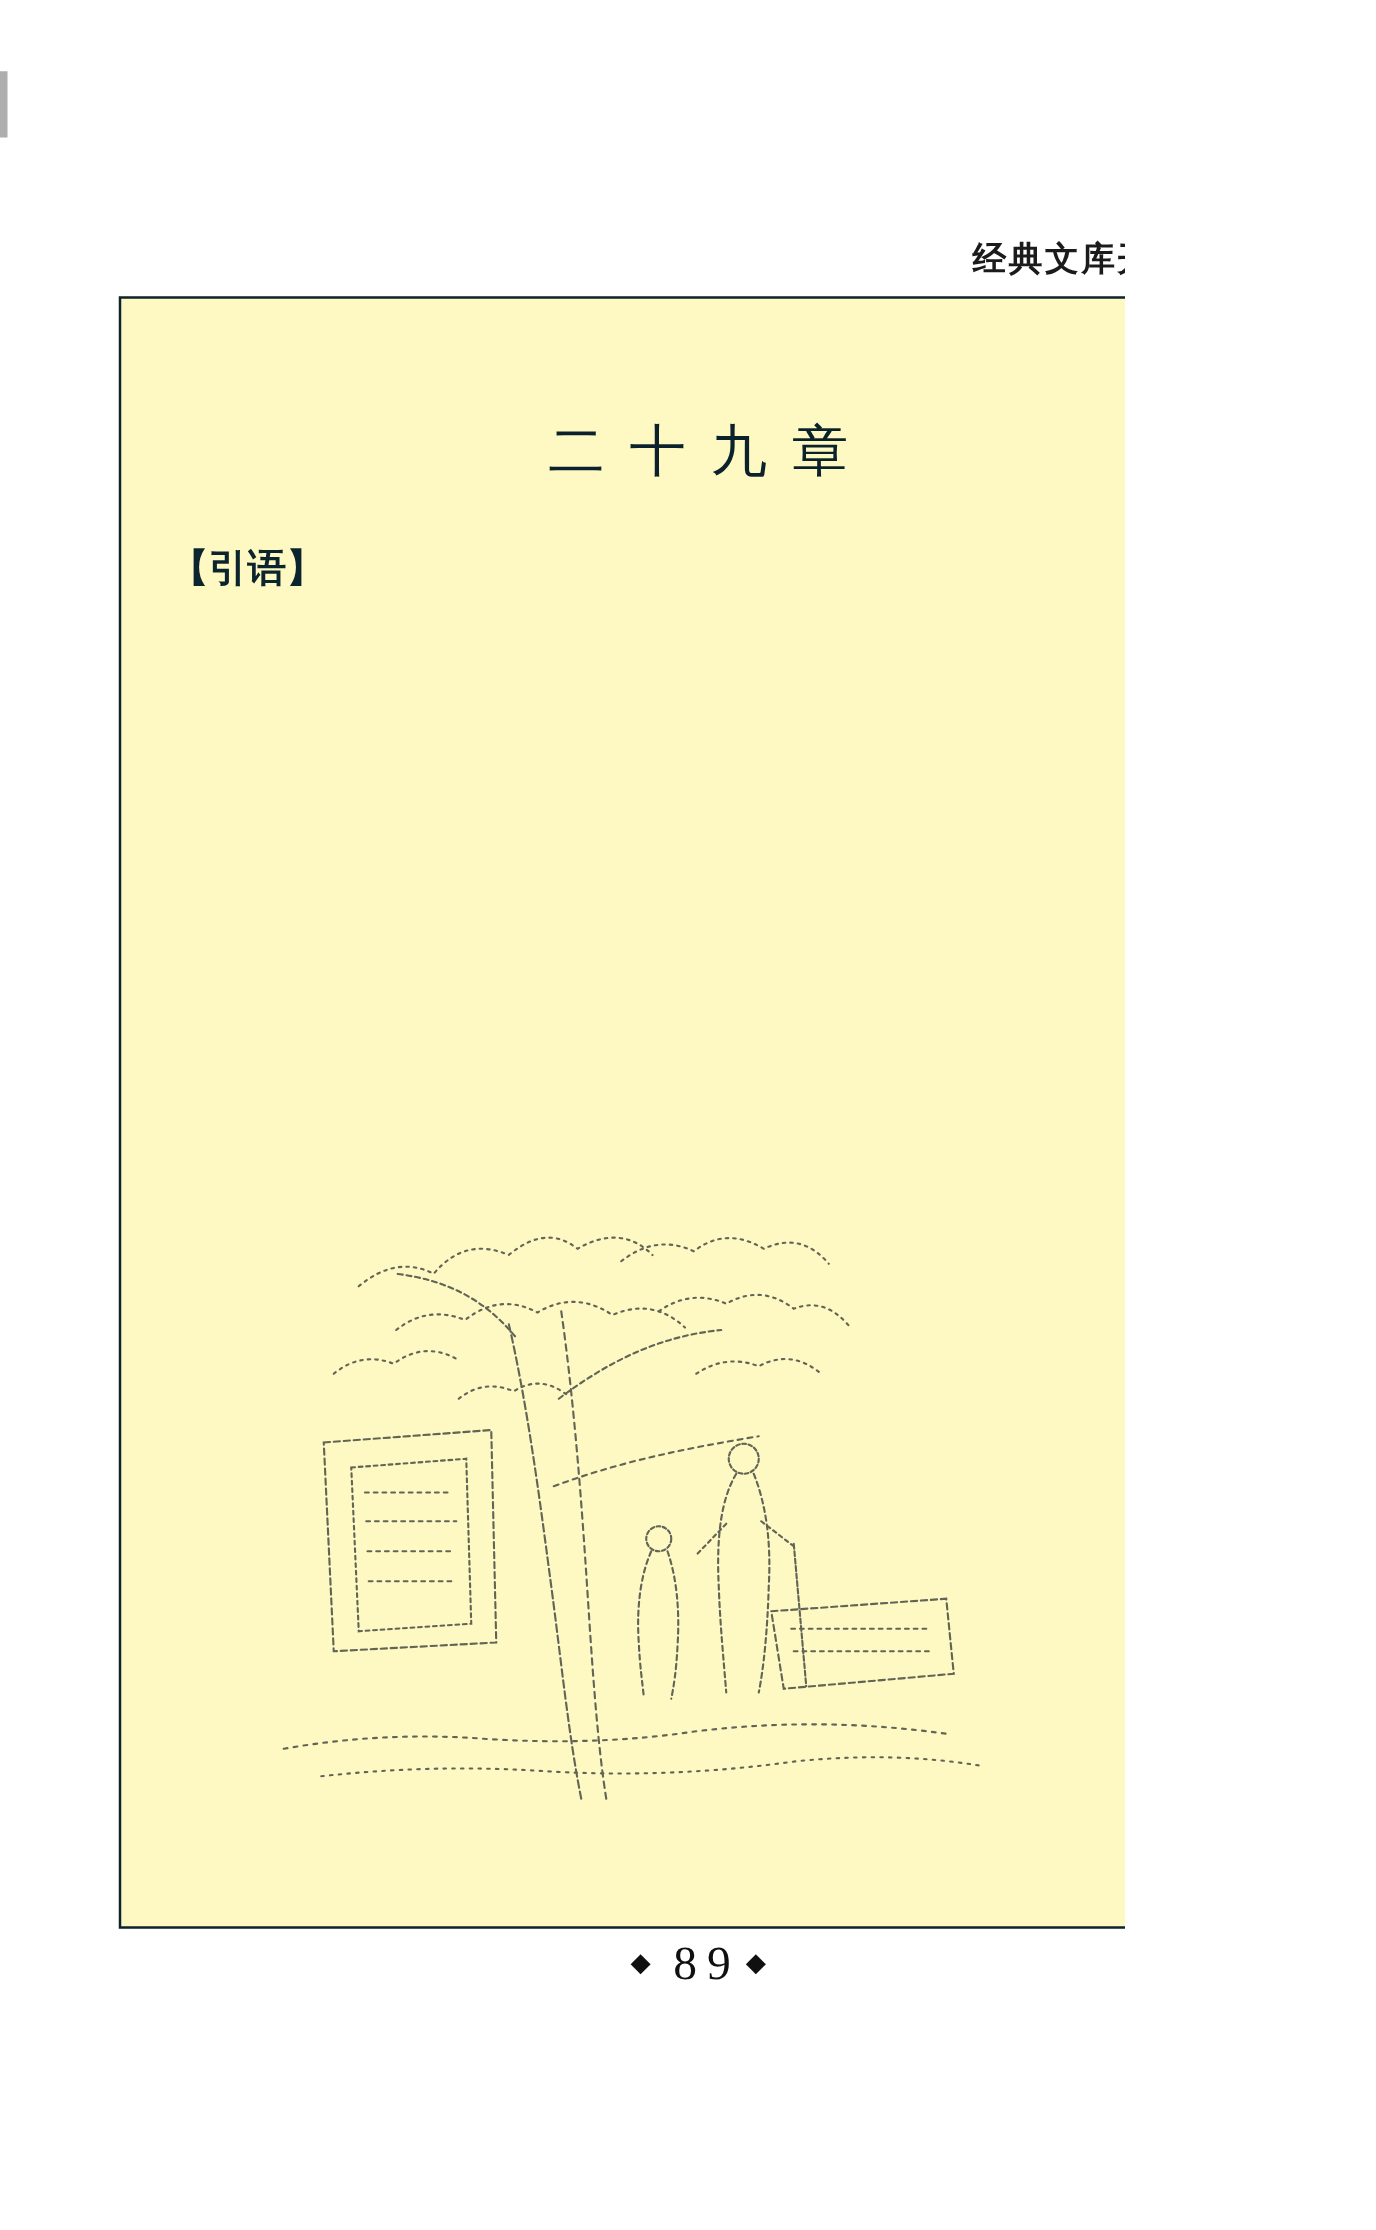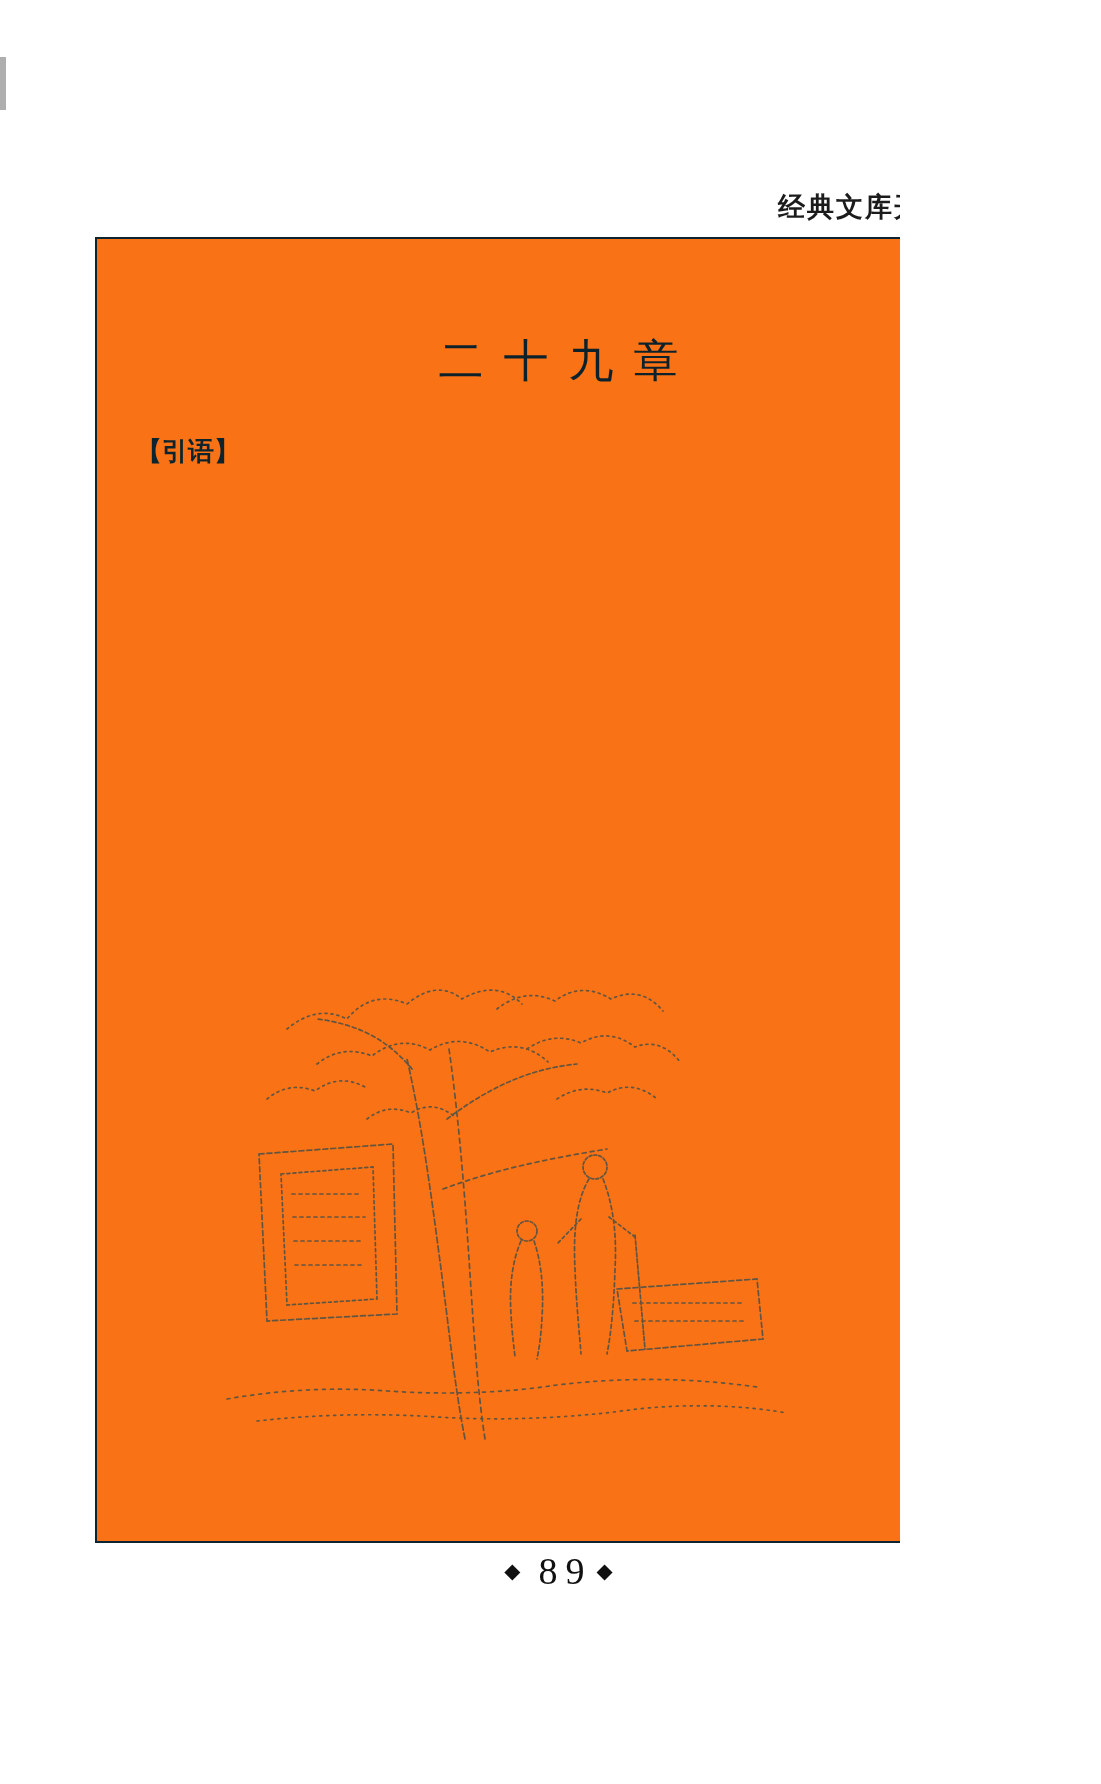--- a/index.html
+++ b/index.html
@@ -10,28 +10,28 @@
   .edge-mark{position:absolute;left:0;top:57px;width:6px;height:53px;background:#aeaeae;}
   .rule-h{position:absolute;left:907px;top:151px;width:118px;height:3px;background:#2a2a2a;}
   .rule-v{position:absolute;left:1023px;top:0;width:2px;height:239px;background:#2a2a2a;}
   .running-header{
     position:absolute;top:194px;left:0;width:1010px;text-align:right;
     font-size:27px;letter-spacing:2px;color:#1b1b1b;line-height:1;font-weight:bold;
   }
   .smudge{position:absolute;left:432px;top:377px;width:38px;height:3px;background:#34434a;opacity:.85;transform:rotate(-1deg);}
   .panel{
     position:absolute;left:95px;top:237px;width:927px;height:1306px;
-    background:#f97316;border:2px solid #0d2430;box-sizing:border-box;
+    background:#fef9c3;border:2px solid #0d2430;box-sizing:border-box;
   }
   .chapter-title{
     margin:100px 0 0 0;text-align:center;font-size:45px;line-height:1;font-weight:normal;
     color:#0b222c;letter-spacing:20px;padding-left:20px;
   }
   .section-label{
-    margin:55px 16px 0 39px;font-size:26px;line-height:1;color:#0c242e;font-weight:bold;font-family:Liberation Serif, serif;
+    margin:55px 16px 0 39px;font-size:31px;line-height:1;color:#0c242e;font-weight:bold;font-family:Liberation Serif, serif;
   }
   .intro{
     margin:28px 53px 0 51px;font-size:31.5px;line-height:46.5px;color:#0e2832;
     text-align:justify;text-justify:inter-character;text-indent:1em;word-break:break-all;
   }
   .illustration-wrap{position:absolute;left:100px;top:730px;width:620px;height:480px;}
   .footer{
     position:absolute;left:95px;top:1552px;width:927px;text-align:center;color:#101010;line-height:1;
   }
   .footer .diamond{font-size:21px;vertical-align:6px;font-family:"DejaVu Sans",sans-serif;}

